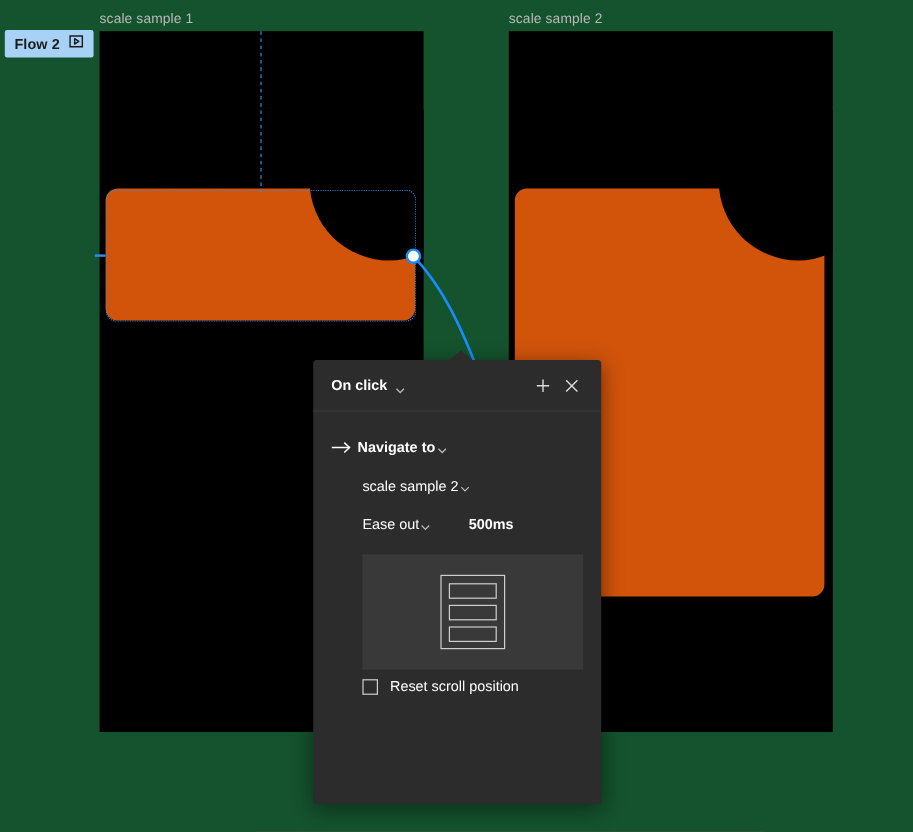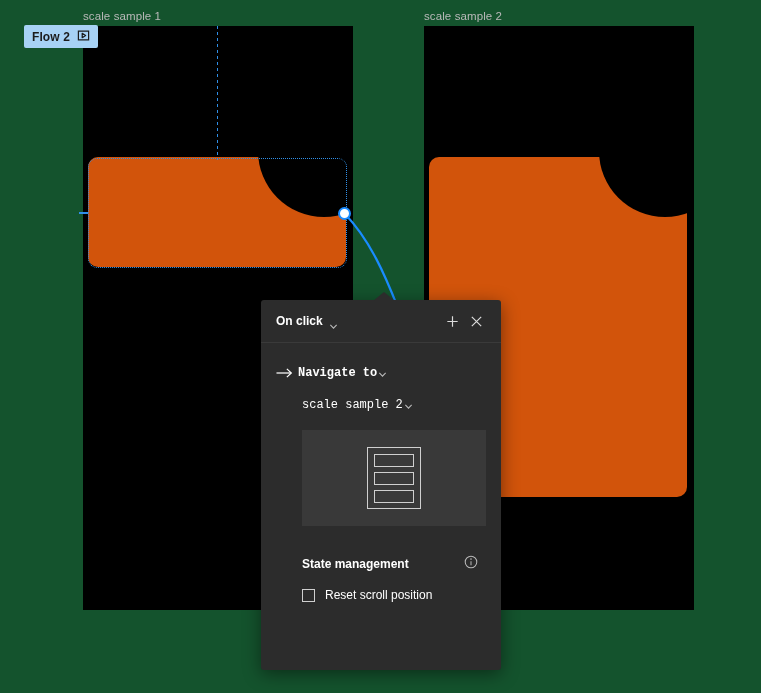--- a/index.html
+++ b/index.html
@@ -185,21 +185,20 @@
     width: 22px;
     display: flex;
     align-items: center;
   }
   .row-label {
     font-size: 12px;
     color: #ffffff;
     display: flex;
     align-items: center;
     gap: 1px;
-    font-family: Liberation Mono, monospace;
   }
   .row-label.bold { font-weight: bold; }
   .indent { padding-left: 41px; }
   .duration {
     margin-left: auto;
     font-size: 12px;
     color: #ffffff;
     padding-right: 58px;
     font-weight: bold;
   }
@@ -263,21 +262,21 @@
     cursor: pointer;
   }
   #reset-label {
     font-size: 12px;
     color: #ffffff;
   }
 
   
   #flow-badge {
     position: absolute;
-    left: 24px;
+    left: 4px;
     top: 25px;
     height: 23px;
     background: #a7d2f5;
     border-radius: 2px;
     display: flex;
     align-items: center;
     gap: 7px;
     padding: 0 8px;
     cursor: pointer;
   }
@@ -375,39 +374,40 @@
           <span>scale sample 2</span>
           <span class="chev">
             <svg width="9" height="9" viewBox="0 0 10 10">
               <path d="M1.5 3.3 L5 6.8 L8.5 3.3" fill="none" stroke="#b9b9b9" stroke-width="1.2"></path>
             </svg>
           </span>
         </span>
       </div>
 
 
+      <div class="row indent">
+        <span class="row-label">
+          <span>Ease out</span>
+          <span class="chev">
+            <svg width="9" height="9" viewBox="0 0 10 10">
+              <path d="M1.5 3.3 L5 6.8 L8.5 3.3" fill="none" stroke="#b9b9b9" stroke-width="1.2"></path>
+            </svg>
+          </span>
+        </span>
+        <span class="duration">500ms</span>
+      </div>
 
       <div id="preview-thumb">
         <div id="preview-doc">
           <span></span>
           <span></span>
           <span></span>
         </div>
       </div>
 
-      <div id="state-row">
-        <span id="state-title">State management</span>
-        <span id="info-icon">
-          <svg width="14" height="14" viewBox="0 0 15 15">
-            <circle cx="7.5" cy="7.5" r="6.2" fill="none" stroke="#b9b9b9" stroke-width="1.1"></circle>
-            <circle cx="7.5" cy="4.4" r="0.85" fill="#b9b9b9"></circle>
-            <path d="M7.5 6.6 V11" stroke="#b9b9b9" stroke-width="1.1"></path>
-          </svg>
-        </span>
-      </div>
 
       <div id="checkbox-row">
         <span id="reset-checkbox"></span>
         <span id="reset-label">Reset scroll position</span>
       </div>
 
     </div>
   </div>
 
 </div>

